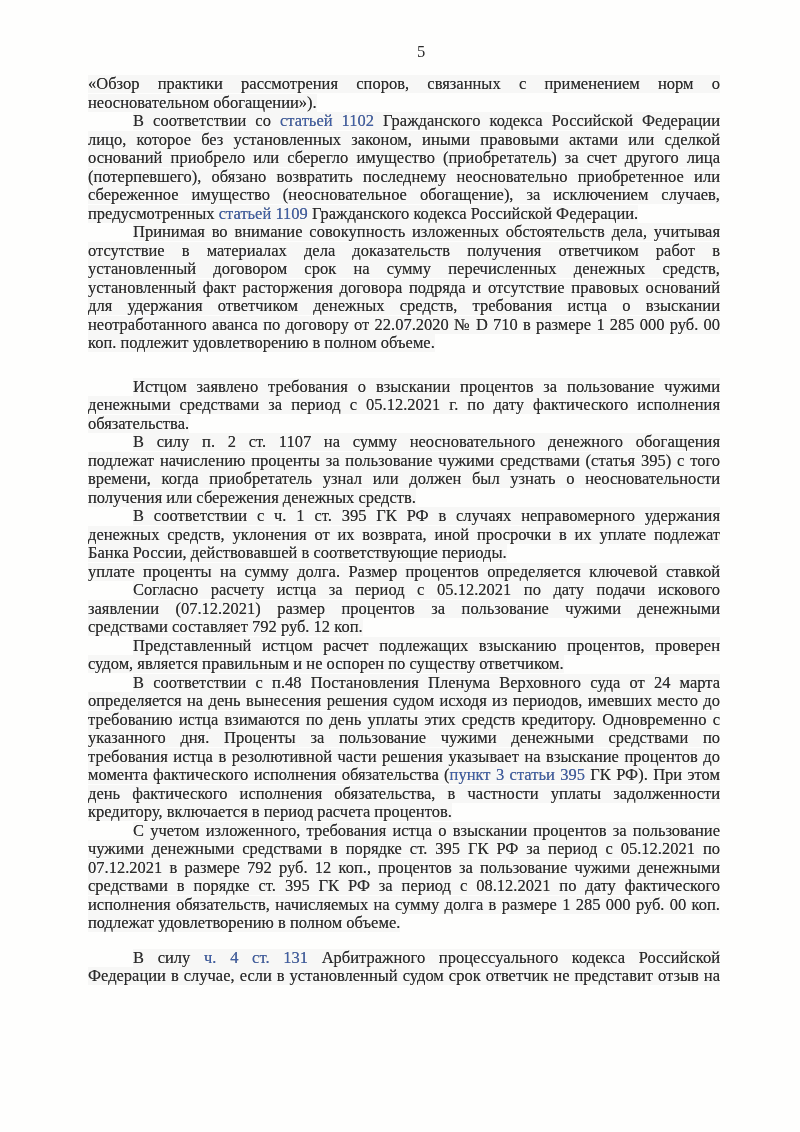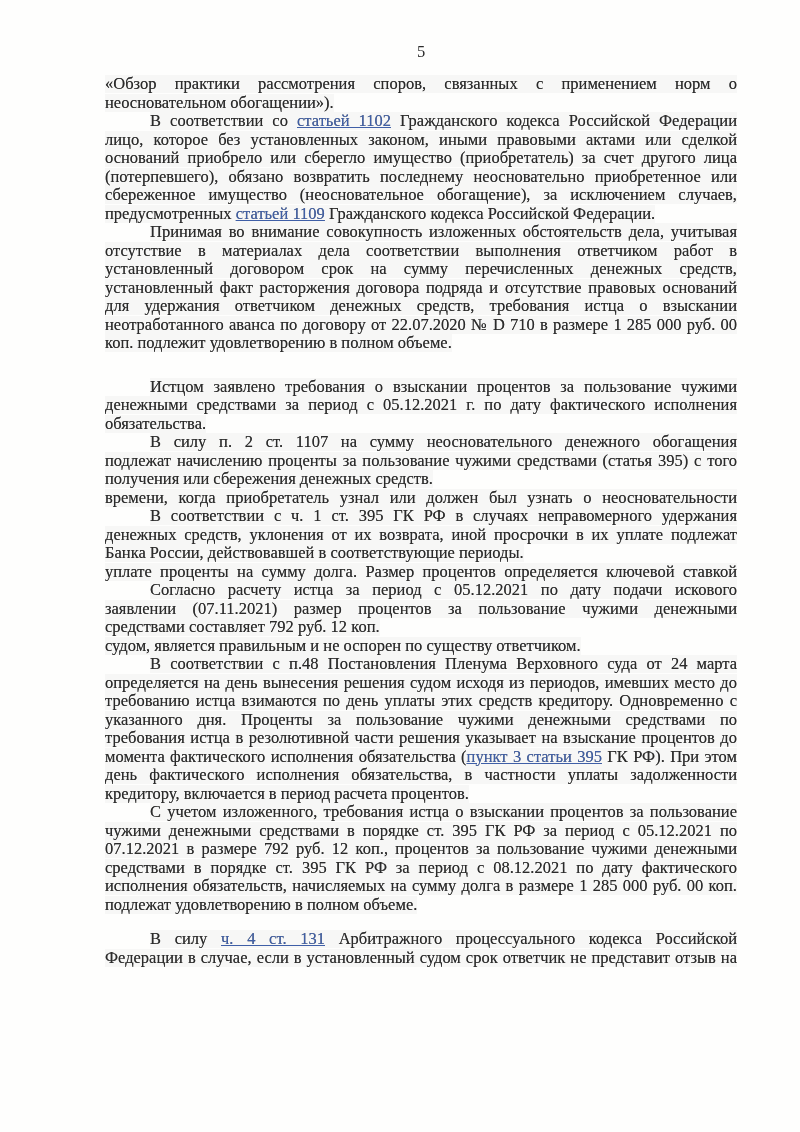--- a/index.html
+++ b/index.html
@@ -11,37 +11,36 @@
   .page{
     position:relative;width:800px;height:1132px;
     background:#fefefd;overflow:hidden;
   }
   .pagenum{
     position:absolute;top:43px;left:105px;width:632px;
     text-align:center;font-size:16.5px;line-height:18.5px;
     color:#2b2b2b;
   }
   .content{
-    position:absolute;left:105px;top:75px;width:632px;
+    position:absolute;left:88px;top:75px;width:632px;
   }
   .para{margin:0;padding:0;}
   .line{
     height:18.5px;line-height:18.5px;font-size:16.5px;
     color:#2b2b2b;
     text-align:justify;
     text-align-last:justify;
     overflow:hidden;
     text-shadow:0 0 0.5px rgba(70,70,70,0.75);
   }
   .line.last{text-align-last:left;}
   .line.indent{text-indent:45px;}
   
   .line span,.line a{background:rgba(150,150,150,0.07);}
   a.ref{
-    text-decoration:underline;
     cursor:pointer;
   }
   .spacer{width:100%;}
 </style>
 </head>
 <body>
 
 <div class="page">
   <div class="pagenum">5</div>
   <div class="content" id="content">
@@ -52,51 +51,52 @@
       <div class="para">
         <div class="line indent"><span>В соответствии со </span><a class="ref" style="color: rgb(63, 95, 167); text-decoration-color: rgb(63, 95, 167);">статьей 1102</a><span> Гражданского кодекса Российской Федерации</span></div>
         <div class="line"><span>лицо, которое без установленных законом, иными правовыми актами или сделкой</span></div>
         <div class="line"><span>оснований приобрело или сберегло имущество (приобретатель) за счет другого лица</span></div>
         <div class="line"><span>(потерпевшего), обязано возвратить последнему неосновательно приобретенное или</span></div>
         <div class="line"><span>сбереженное имущество (неосновательное обогащение), за исключением случаев,</span></div>
         <div class="line last"><span>предусмотренных </span><a class="ref" style="color: rgb(63, 95, 167); text-decoration-color: rgb(63, 95, 167);">статьей 1109</a><span> Гражданского кодекса Российской Федерации.</span></div>
       </div>
       <div class="para">
         <div class="line indent"><span>Принимая во внимание совокупность изложенных обстоятельств дела, учитывая</span></div>
-        <div class="line"><span>отсутствие в материалах дела соответствии выполнения ответчиком работ в</span></div>
+        <div class="line"><span>отсутствие в материалах дела доказательств получения ответчиком работ в</span></div>
         <div class="line"><span>установленный договором срок на сумму перечисленных денежных средств,</span></div>
         <div class="line"><span>установленный факт расторжения договора подряда и отсутствие правовых оснований</span></div>
         <div class="line"><span>для удержания ответчиком денежных средств, требования истца о взыскании</span></div>
         <div class="line"><span>неотработанного аванса по договору от 22.07.2020 № D 710 в размере 1 285 000 руб. 00</span></div>
         <div class="line last"><span>коп. подлежит удовлетворению в полном объеме.</span></div>
       </div>
       <div class="spacer" style="height: 25px;"></div>
       <div class="para">
         <div class="line indent"><span>Истцом заявлено требования о взыскании процентов за пользование чужими</span></div>
         <div class="line"><span>денежными средствами за период с 05.12.2021 г. по дату фактического исполнения</span></div>
         <div class="line last"><span>обязательства.</span></div>
       </div>
       <div class="para">
         <div class="line indent"><span>В силу п. 2 ст. 1107 на сумму неосновательного денежного обогащения</span></div>
         <div class="line"><span>подлежат начислению проценты за пользование чужими средствами (статья 395) с того</span></div>
+        <div class="line"><span>времени, когда приобретатель узнал или должен был узнать о неосновательности</span></div>
         <div class="line last"><span>получения или сбережения денежных средств.</span></div>
-        <div class="line"><span>времени, когда приобретатель узнал или должен был узнать о неосновательности</span></div>
       </div>
       <div class="para">
         <div class="line indent"><span>В соответствии с ч. 1 ст. 395 ГК РФ в случаях неправомерного удержания</span></div>
         <div class="line"><span>денежных средств, уклонения от их возврата, иной просрочки в их уплате подлежат</span></div>
         <div class="line last"><span>Банка России, действовавшей в соответствующие периоды.</span></div>
         <div class="line"><span>уплате проценты на сумму долга. Размер процентов определяется ключевой ставкой</span></div>
       </div>
       <div class="para">
         <div class="line indent"><span>Согласно расчету истца за период с 05.12.2021 по дату подачи искового</span></div>
-        <div class="line"><span>заявлении (07.11.2021) размер процентов за пользование чужими денежными</span></div>
+        <div class="line"><span>заявлении (07.12.2021) размер процентов за пользование чужими денежными</span></div>
         <div class="line last"><span>средствами составляет 792 руб. 12 коп.</span></div>
       </div>
       <div class="para">
+        <div class="line indent"><span>Представленный истцом расчет подлежащих взысканию процентов, проверен</span></div>
         <div class="line last"><span>судом, является правильным и не оспорен по существу ответчиком.</span></div>
       </div>
       <div class="para">
         <div class="line indent"><span>В соответствии с п.48 Постановления Пленума Верховного суда от 24 марта</span></div>
         <div class="line"><span>определяется на день вынесения решения судом исходя из периодов, имевших место до</span></div>
         <div class="line"><span>требованию истца взимаются по день уплаты этих средств кредитору. Одновременно с</span></div>
         <div class="line"><span>указанного дня. Проценты за пользование чужими денежными средствами по</span></div>
         <div class="line"><span>требования истца в резолютивной части решения указывает на взыскание процентов до</span></div>
         <div class="line"><span>момента фактического исполнения обязательства (</span><a class="ref" style="color: rgb(63, 95, 167); text-decoration-color: rgb(63, 95, 167);">пункт 3 статьи 395</a><span> ГК РФ). При этом</span></div>
         <div class="line"><span>день фактического исполнения обязательства, в частности уплаты задолженности</span></div>

